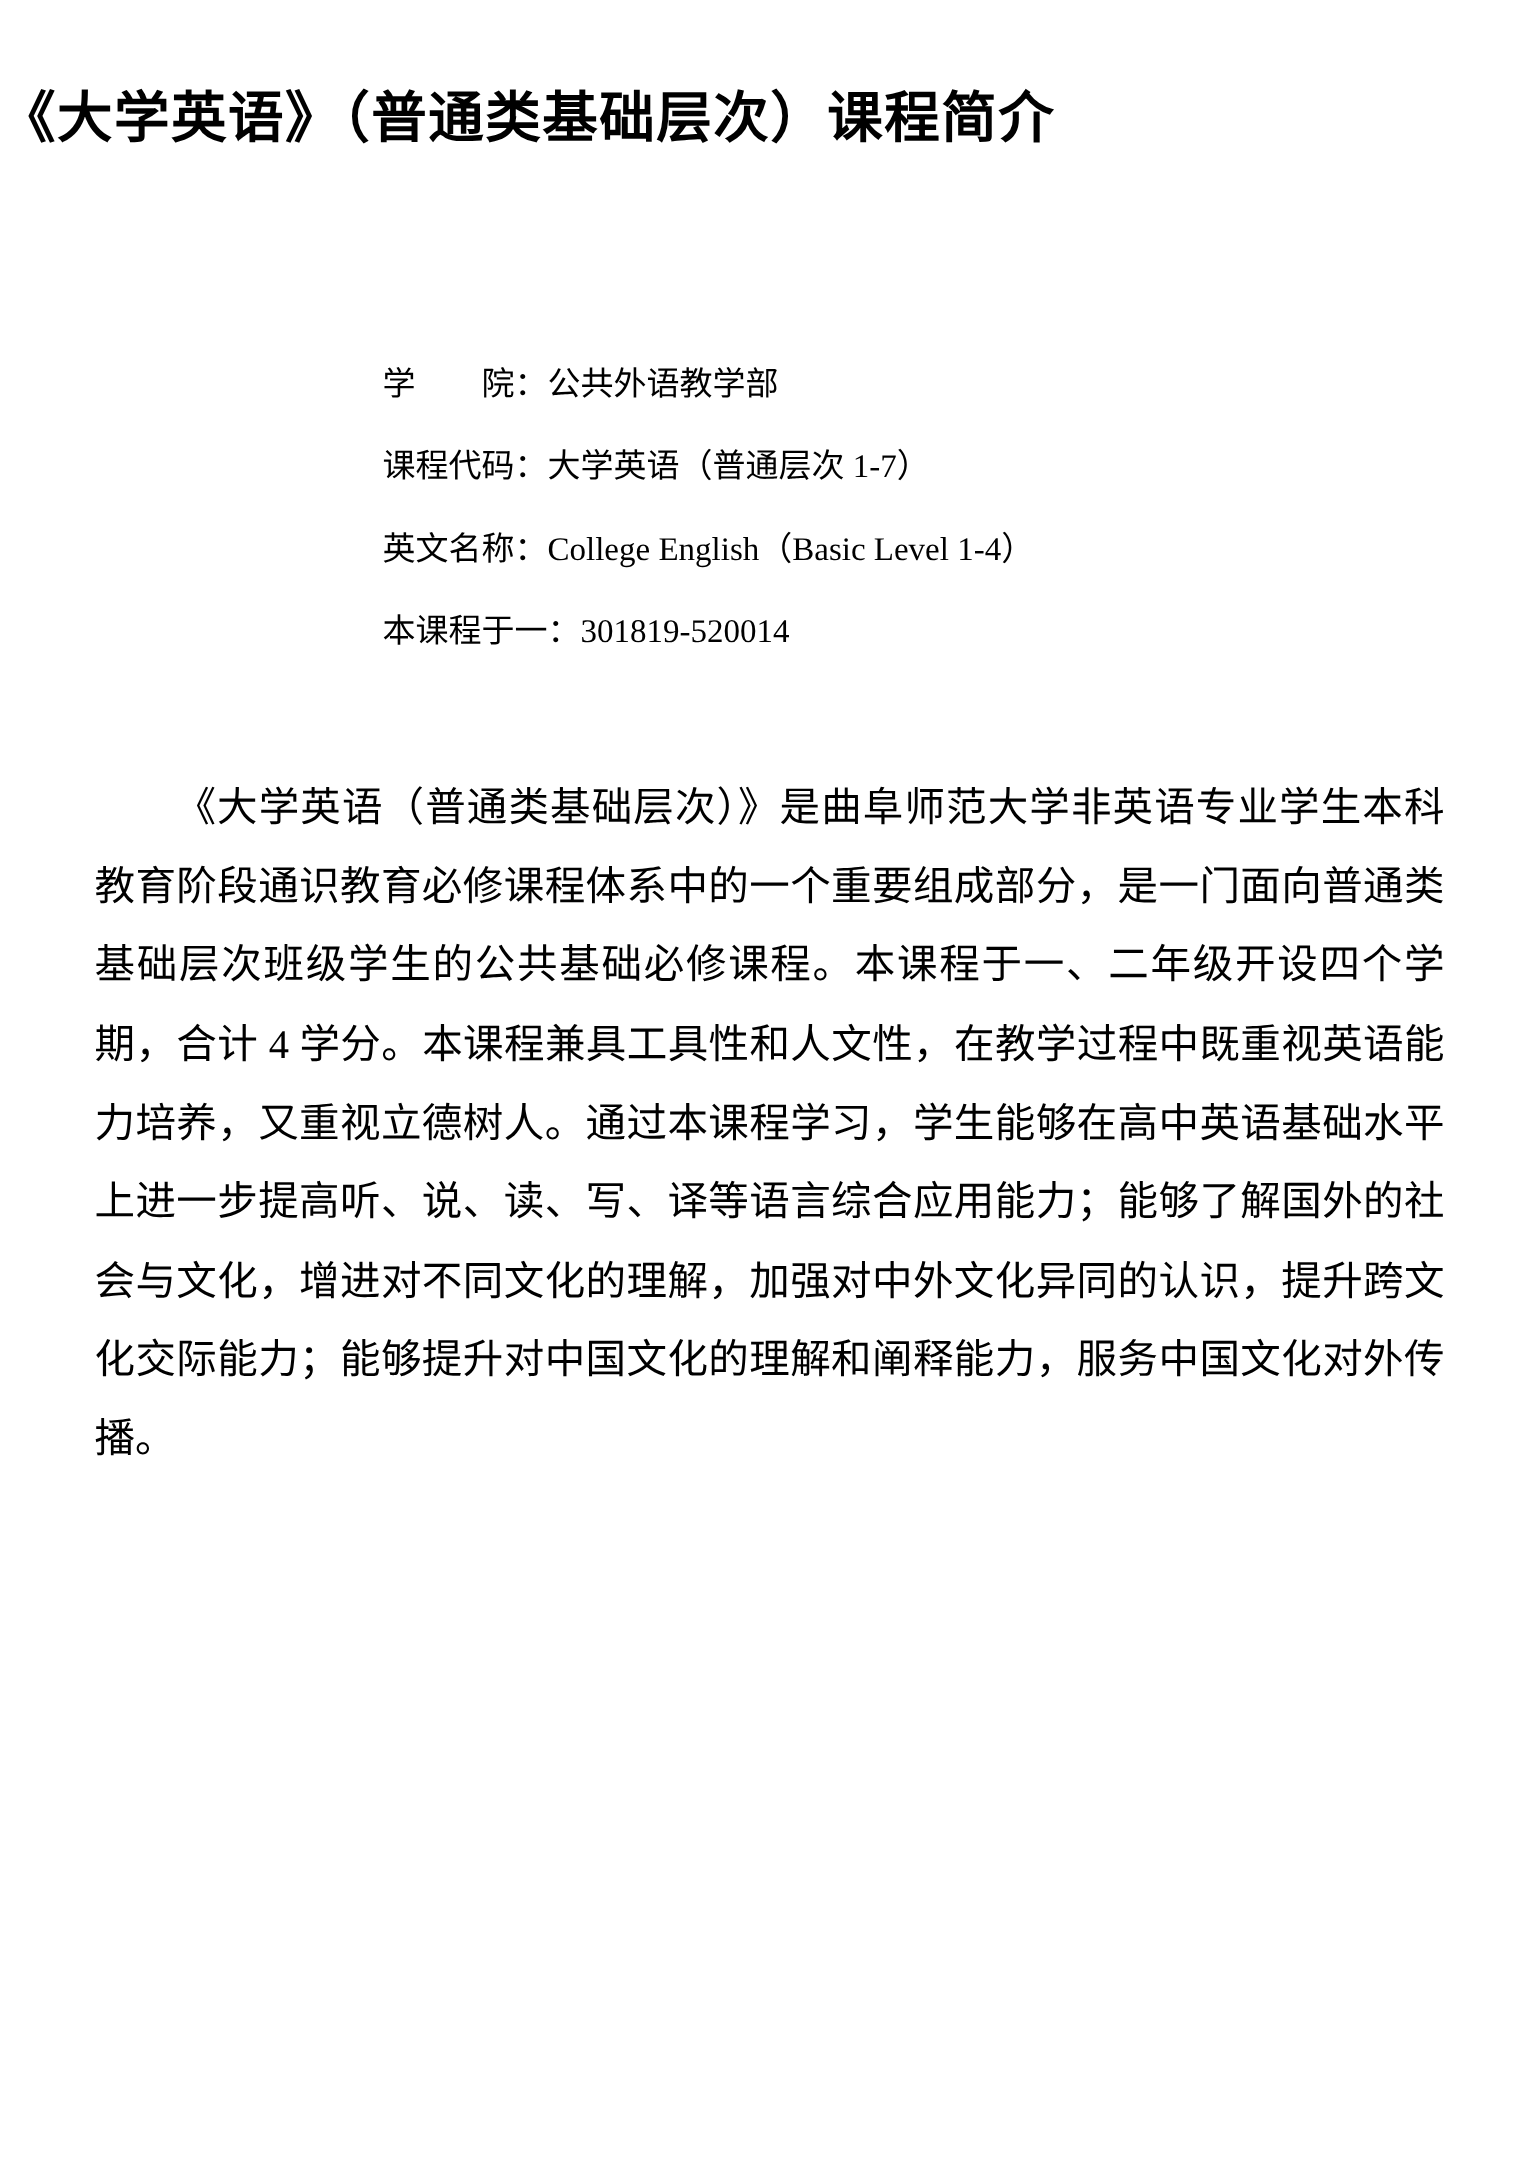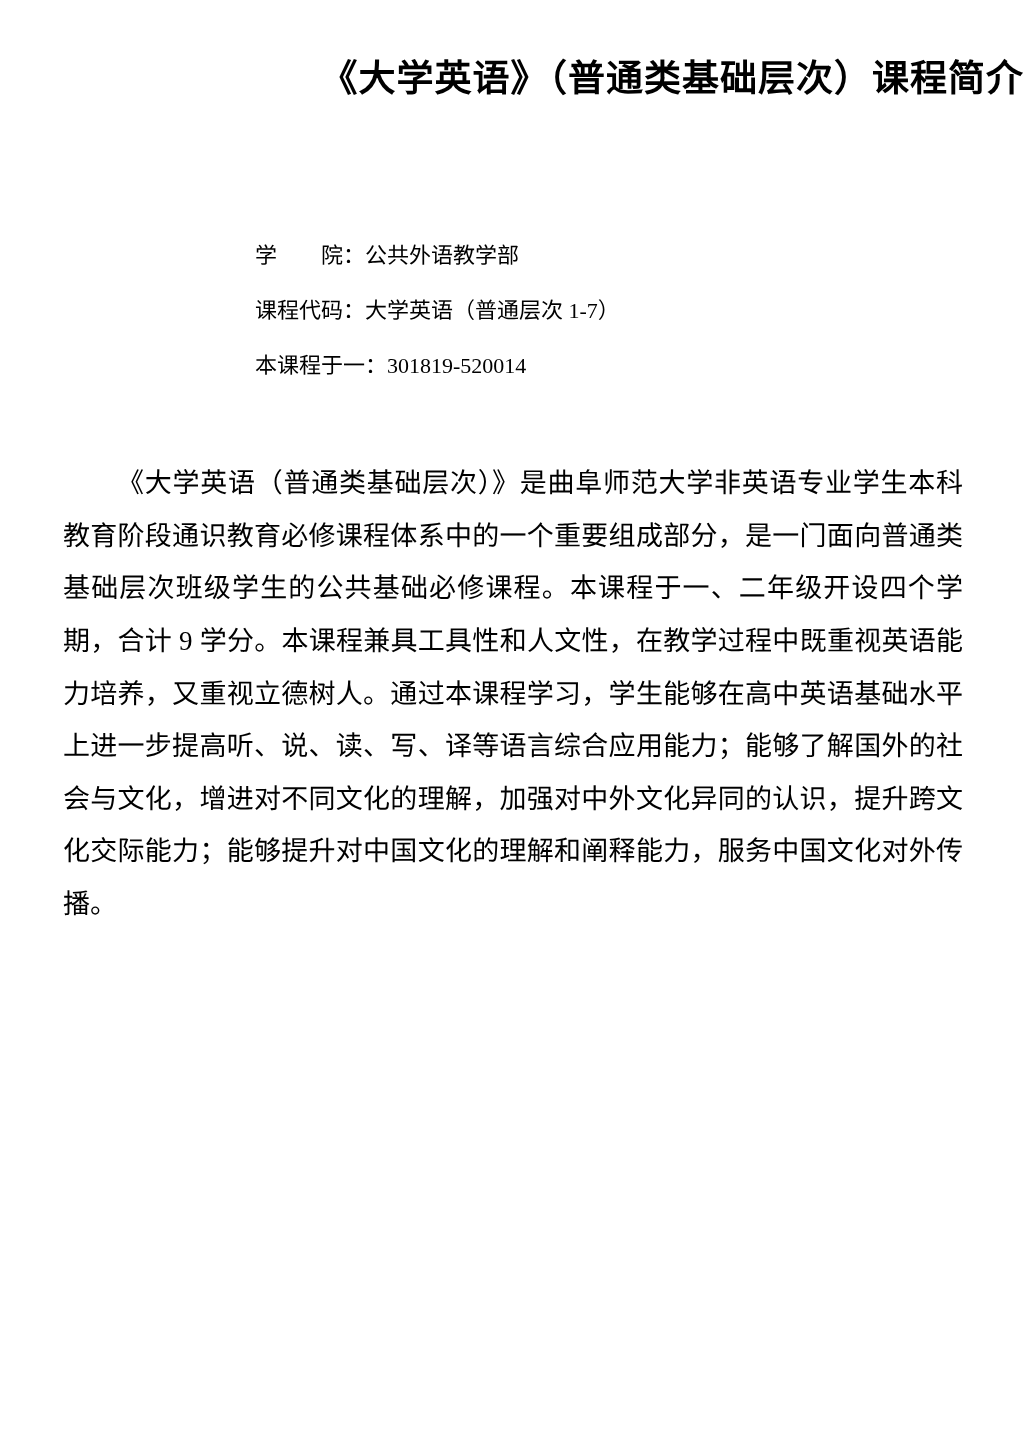--- a/index.html
+++ b/index.html
@@ -12,21 +12,21 @@
     width: 1024px;
     height: 1447px;
     margin: 0 auto;
     background: #ffffff;
     color: #000000;
     overflow: hidden;
   }
   .doc-title {
     margin: 0;
     padding-top: 56px;
-    text-align: right;
+    text-align: left;
     font-family: "Liberation Sans", "DejaVu Sans", sans-serif;
     font-weight: 900;
     font-size: 37px;
     line-height: 1.25;
     letter-spacing: 1px;
     color: #000000;
   }
   .info-block {
     margin: 126px 0 0 255px;
     font-family: "Liberation Serif", "DejaVu Serif", serif;
@@ -63,19 +63,22 @@
   <h1 class="doc-title">《大学英语》（普通类基础层次）课程简介</h1>
 
   <div class="info-block">
     <div class="info-row">
       <span class="info-label">学　　院：</span><span class="info-value">公共外语教学部</span>
     </div>
     <div class="info-row">
       <span class="info-label">课程代码：</span><span class="info-value">大学英语（普通层次 1-7）</span>
     </div>
     <div class="info-row">
+      <span class="info-label">英文名称：</span><span class="info-value">College English（Basic Level 1-4）</span>
+    </div>
+    <div class="info-row">
       <span class="info-label">本课程于一：</span><span class="info-value">301819-520014</span>
     </div>
   </div>
 
-  <p class="body-paragraph">《大学英语（普通类基础层次）》是曲阜师范大学非英语专业学生本科教育阶段通识教育必修课程体系中的一个重要组成部分，是一门面向普通类基础层次班级学生的公共基础必修课程。本课程于一、二年级开设四个学期，合计 9 学分。本课程兼具工具性和人文性，在教学过程中既重视英语能力培养，又重视立德树人。通过本课程学习，学生能够在高中英语基础水平上进一步提高听、说、读、写、译等语言综合应用能力；能够了解国外的社会与文化，增进对不同文化的理解，加强对中外文化异同的认识，提升跨文化交际能力；能够提升对中国文化的理解和阐释能力，服务中国文化对外传播。</p>
+  <p class="body-paragraph">《大学英语（普通类基础层次）》是曲阜师范大学非英语专业学生本科教育阶段通识教育必修课程体系中的一个重要组成部分，是一门面向普通类基础层次班级学生的公共基础必修课程。本课程于一、二年级开设四个学期，合计 4 学分。本课程兼具工具性和人文性，在教学过程中既重视英语能力培养，又重视立德树人。通过本课程学习，学生能够在高中英语基础水平上进一步提高听、说、读、写、译等语言综合应用能力；能够了解国外的社会与文化，增进对不同文化的理解，加强对中外文化异同的认识，提升跨文化交际能力；能够提升对中国文化的理解和阐释能力，服务中国文化对外传播。</p>
 
 </div>
 
 </body></html>

